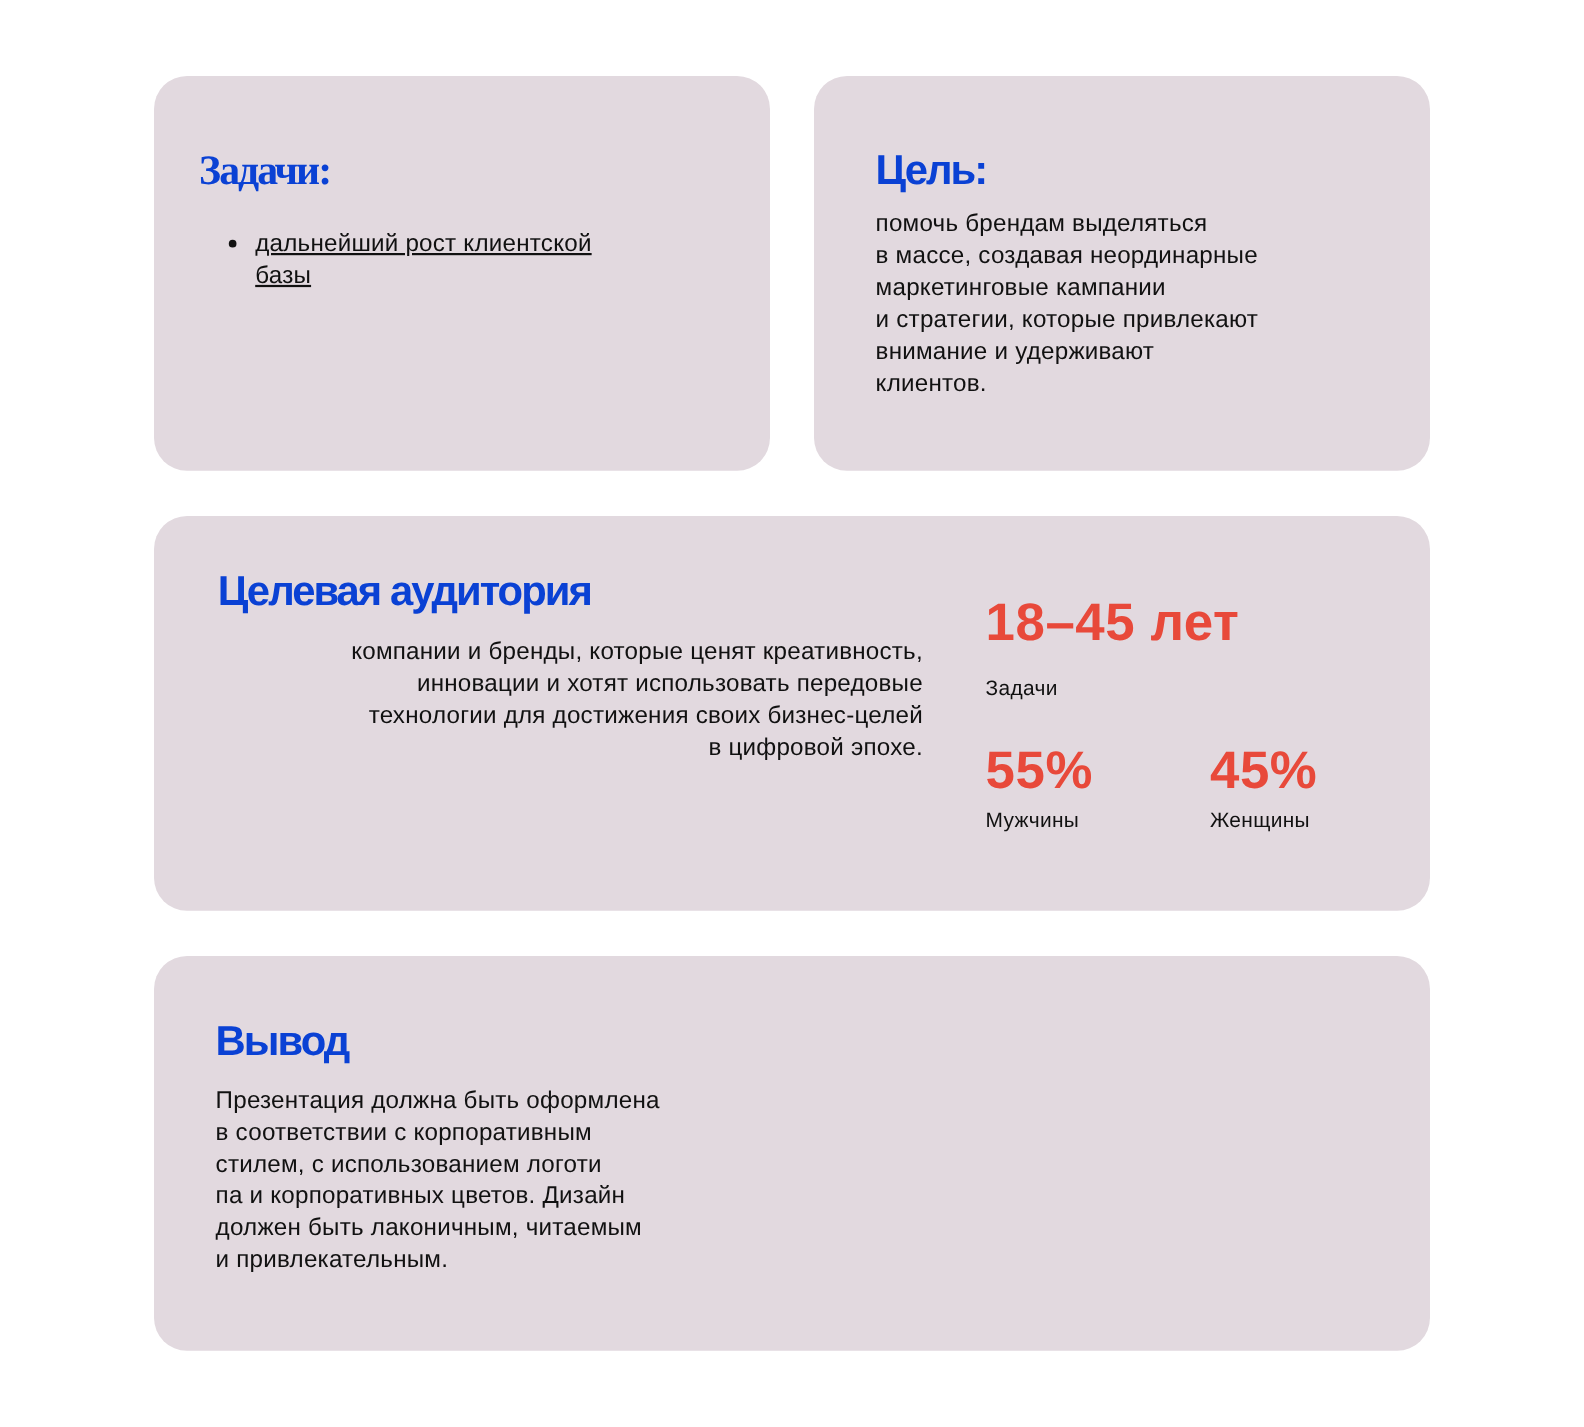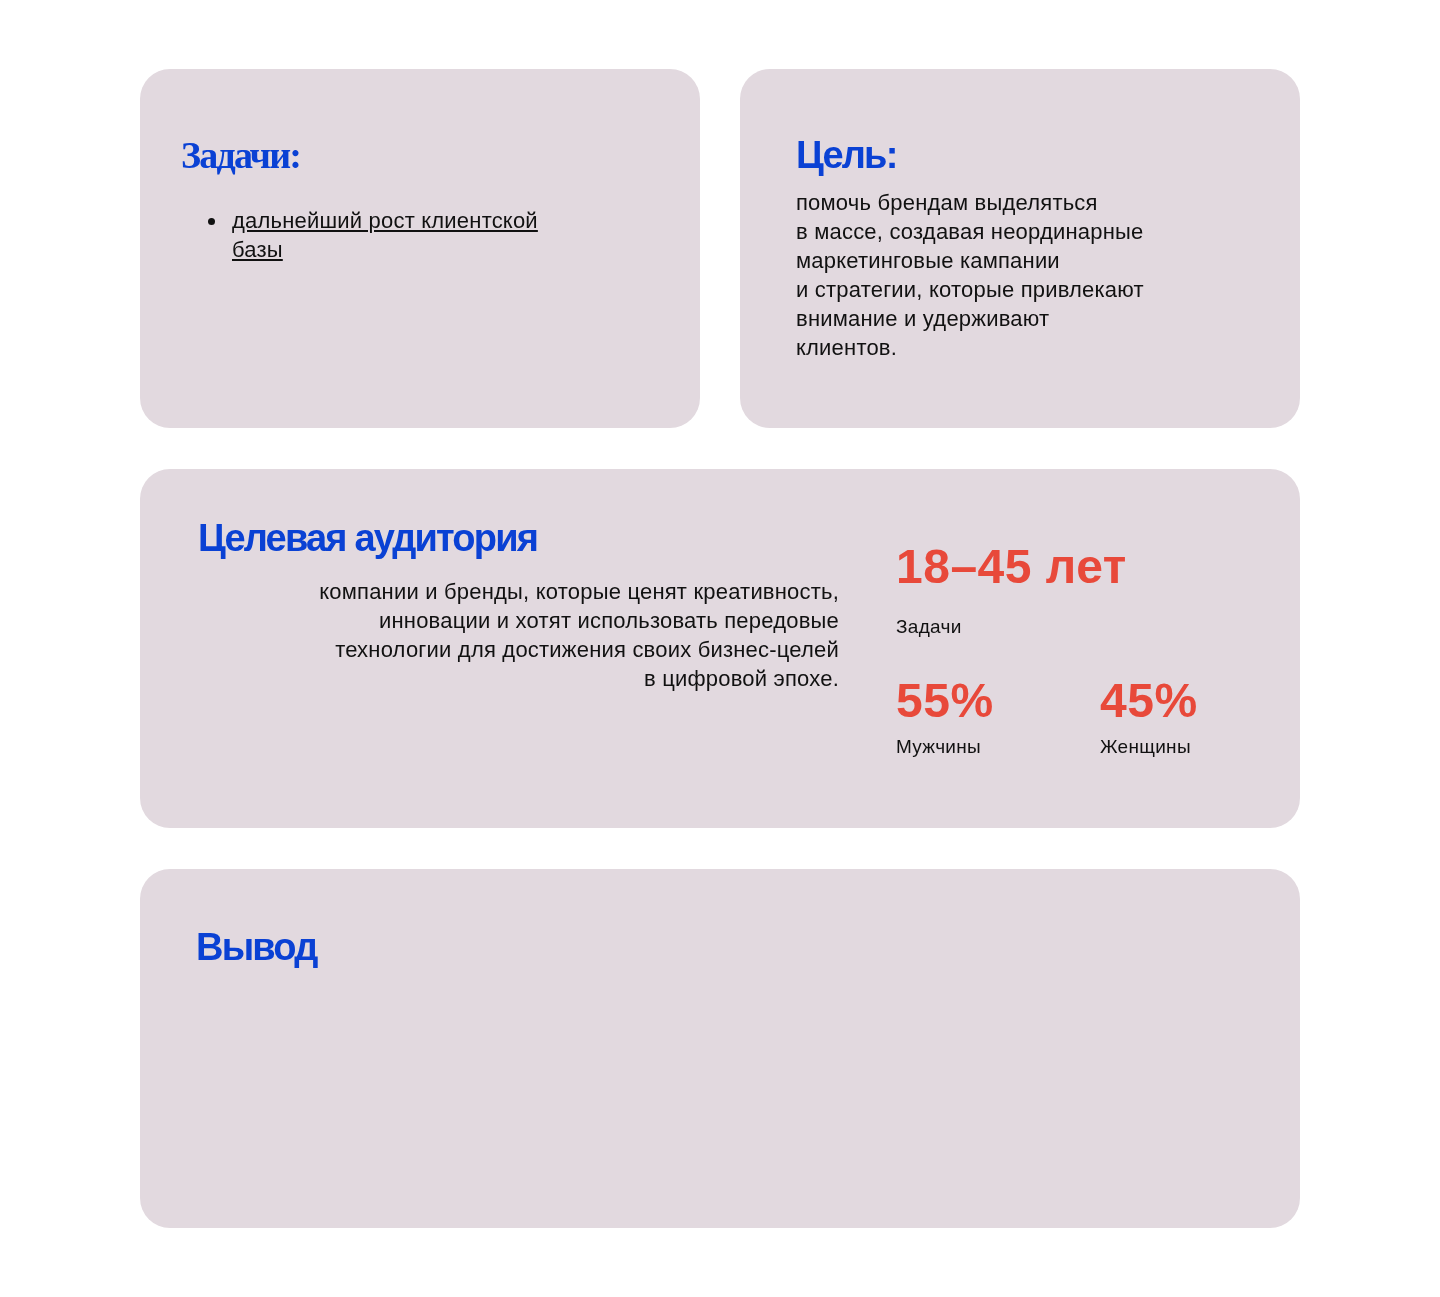--- a/index.html
+++ b/index.html
@@ -50,13 +50,19 @@
     <p class="stat-label" style="left:756px; top:266px;">Мужчины</p>
   </div>
   <div>
     <p class="stat-value" style="left:960px; top:205px;">45%</p>
     <p class="stat-label" style="left:960px; top:266px;">Женщины</p>
   </div>
 </section>
 
 <section class="card" style="left:140px; top:869px; width:1160px; height:359px;">
   <h2 class="title" style="left:56px; top:56px;">Вывод</h2>
+  <p class="body-text" style="left:56px; top:116px; width:500px;">Презентация должна быть оформлена
+в соответствии с корпоративным
+стилем, с использованием логоти
+па и корпоративных цветов. Дизайн
+должен быть лаконичным, читаемым
+и привлекательным.</p>
 </section>
 
 </body></html>

